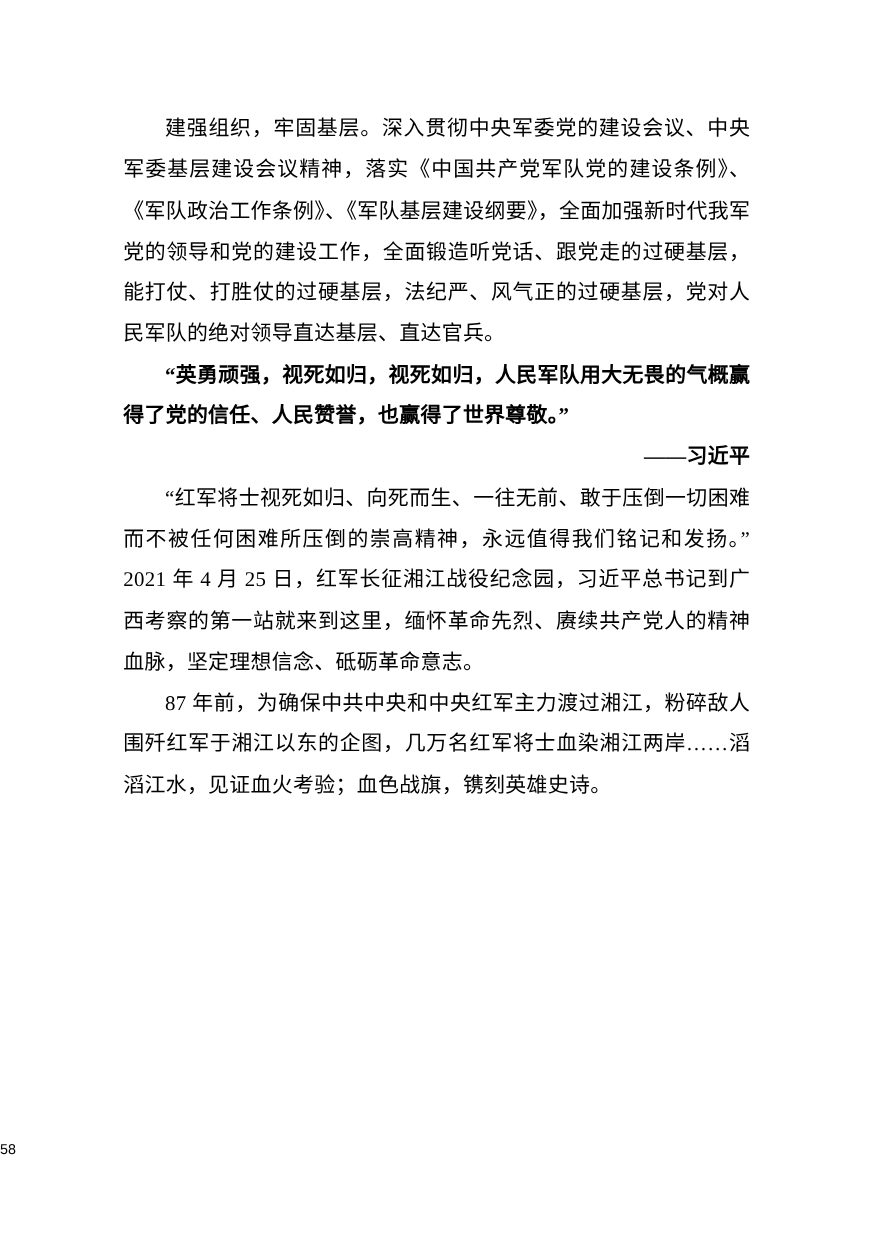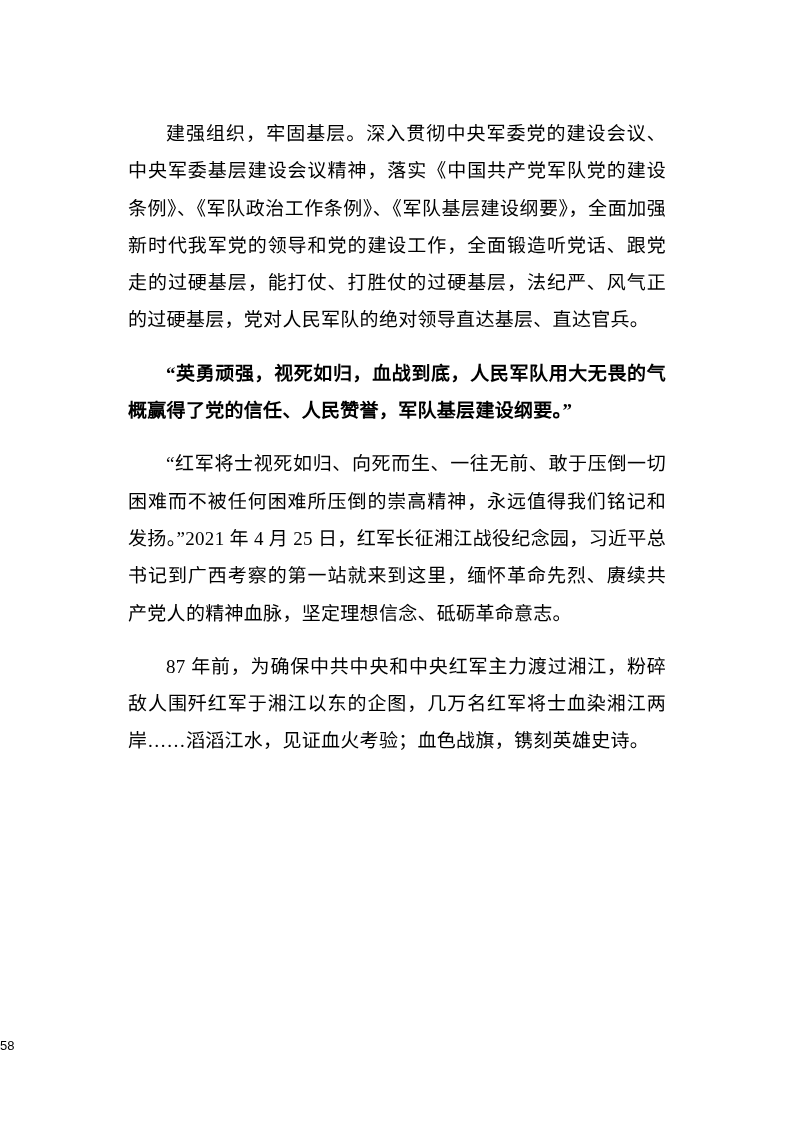--- a/index.html
+++ b/index.html
@@ -21,21 +21,21 @@
     position: absolute;
     left: 112px;
     top: 99px;
     width: 570px;
     font-size: 19px;
     line-height: 37.3px;
     text-align: justify;
     letter-spacing: 0.3px;
   }
   .content p, .content h3 {
-    margin: 16px;
+    margin: 0;
     padding: 0;
   }
   .para {
     text-indent: 2em;
   }
   .section-heading {
     font-size: 19px;
     font-weight: bold;
     text-indent: 2em;
     text-align: left;
@@ -66,22 +66,23 @@
 <body>
 
 <div class="page">
 
   <div class="content">
 
     <p class="para">建强组织，牢固基层。深入贯彻中央军委党的建设会议、中央军委基层建设会议精神，落实《中国共产党军队党的建设条例》、《军队政治工作条例》、《军队基层建设纲要》，全面加强新时代我军党的领导和党的建设工作，全面锻造听党话、跟党走的过硬基层，能打仗、打胜仗的过硬基层，法纪严、风气正的过硬基层，党对人民军队的绝对领导直达基层、直达官兵。</p>
 
 
 
-    <p class="quote">“英勇顽强，视死如归，血战到底，人民军队用大无畏的气概赢得了党的信任、人民赞誉，军队基层建设纲要。”</p>
+    <p class="quote">“英勇顽强，视死如归，视死如归，人民军队用大无畏的气概赢得了党的信任、人民赞誉，也赢得了世界尊敬。”</p>
 
+    <p class="attribution">——习近平</p>
 
 
     <p class="para">“红军将士视死如归、向死而生、一往无前、敢于压倒一切困难而不被任何困难所压倒的崇高精神，永远值得我们铭记和发扬。”2021 年 4 月 25 日，红军长征湘江战役纪念园，习近平总书记到广西考察的第一站就来到这里，缅怀革命先烈、赓续共产党人的精神血脉，坚定理想信念、砥砺革命意志。</p>
 
     <p class="para">87 年前，为确保中共中央和中央红军主力渡过湘江，粉碎敌人围歼红军于湘江以东的企图，几万名红军将士血染湘江两岸……滔滔江水，见证血火考验；血色战旗，镌刻英雄史诗。</p>
 
   </div>
 
   <div class="footer">
     <span class="page-number">58</span>

